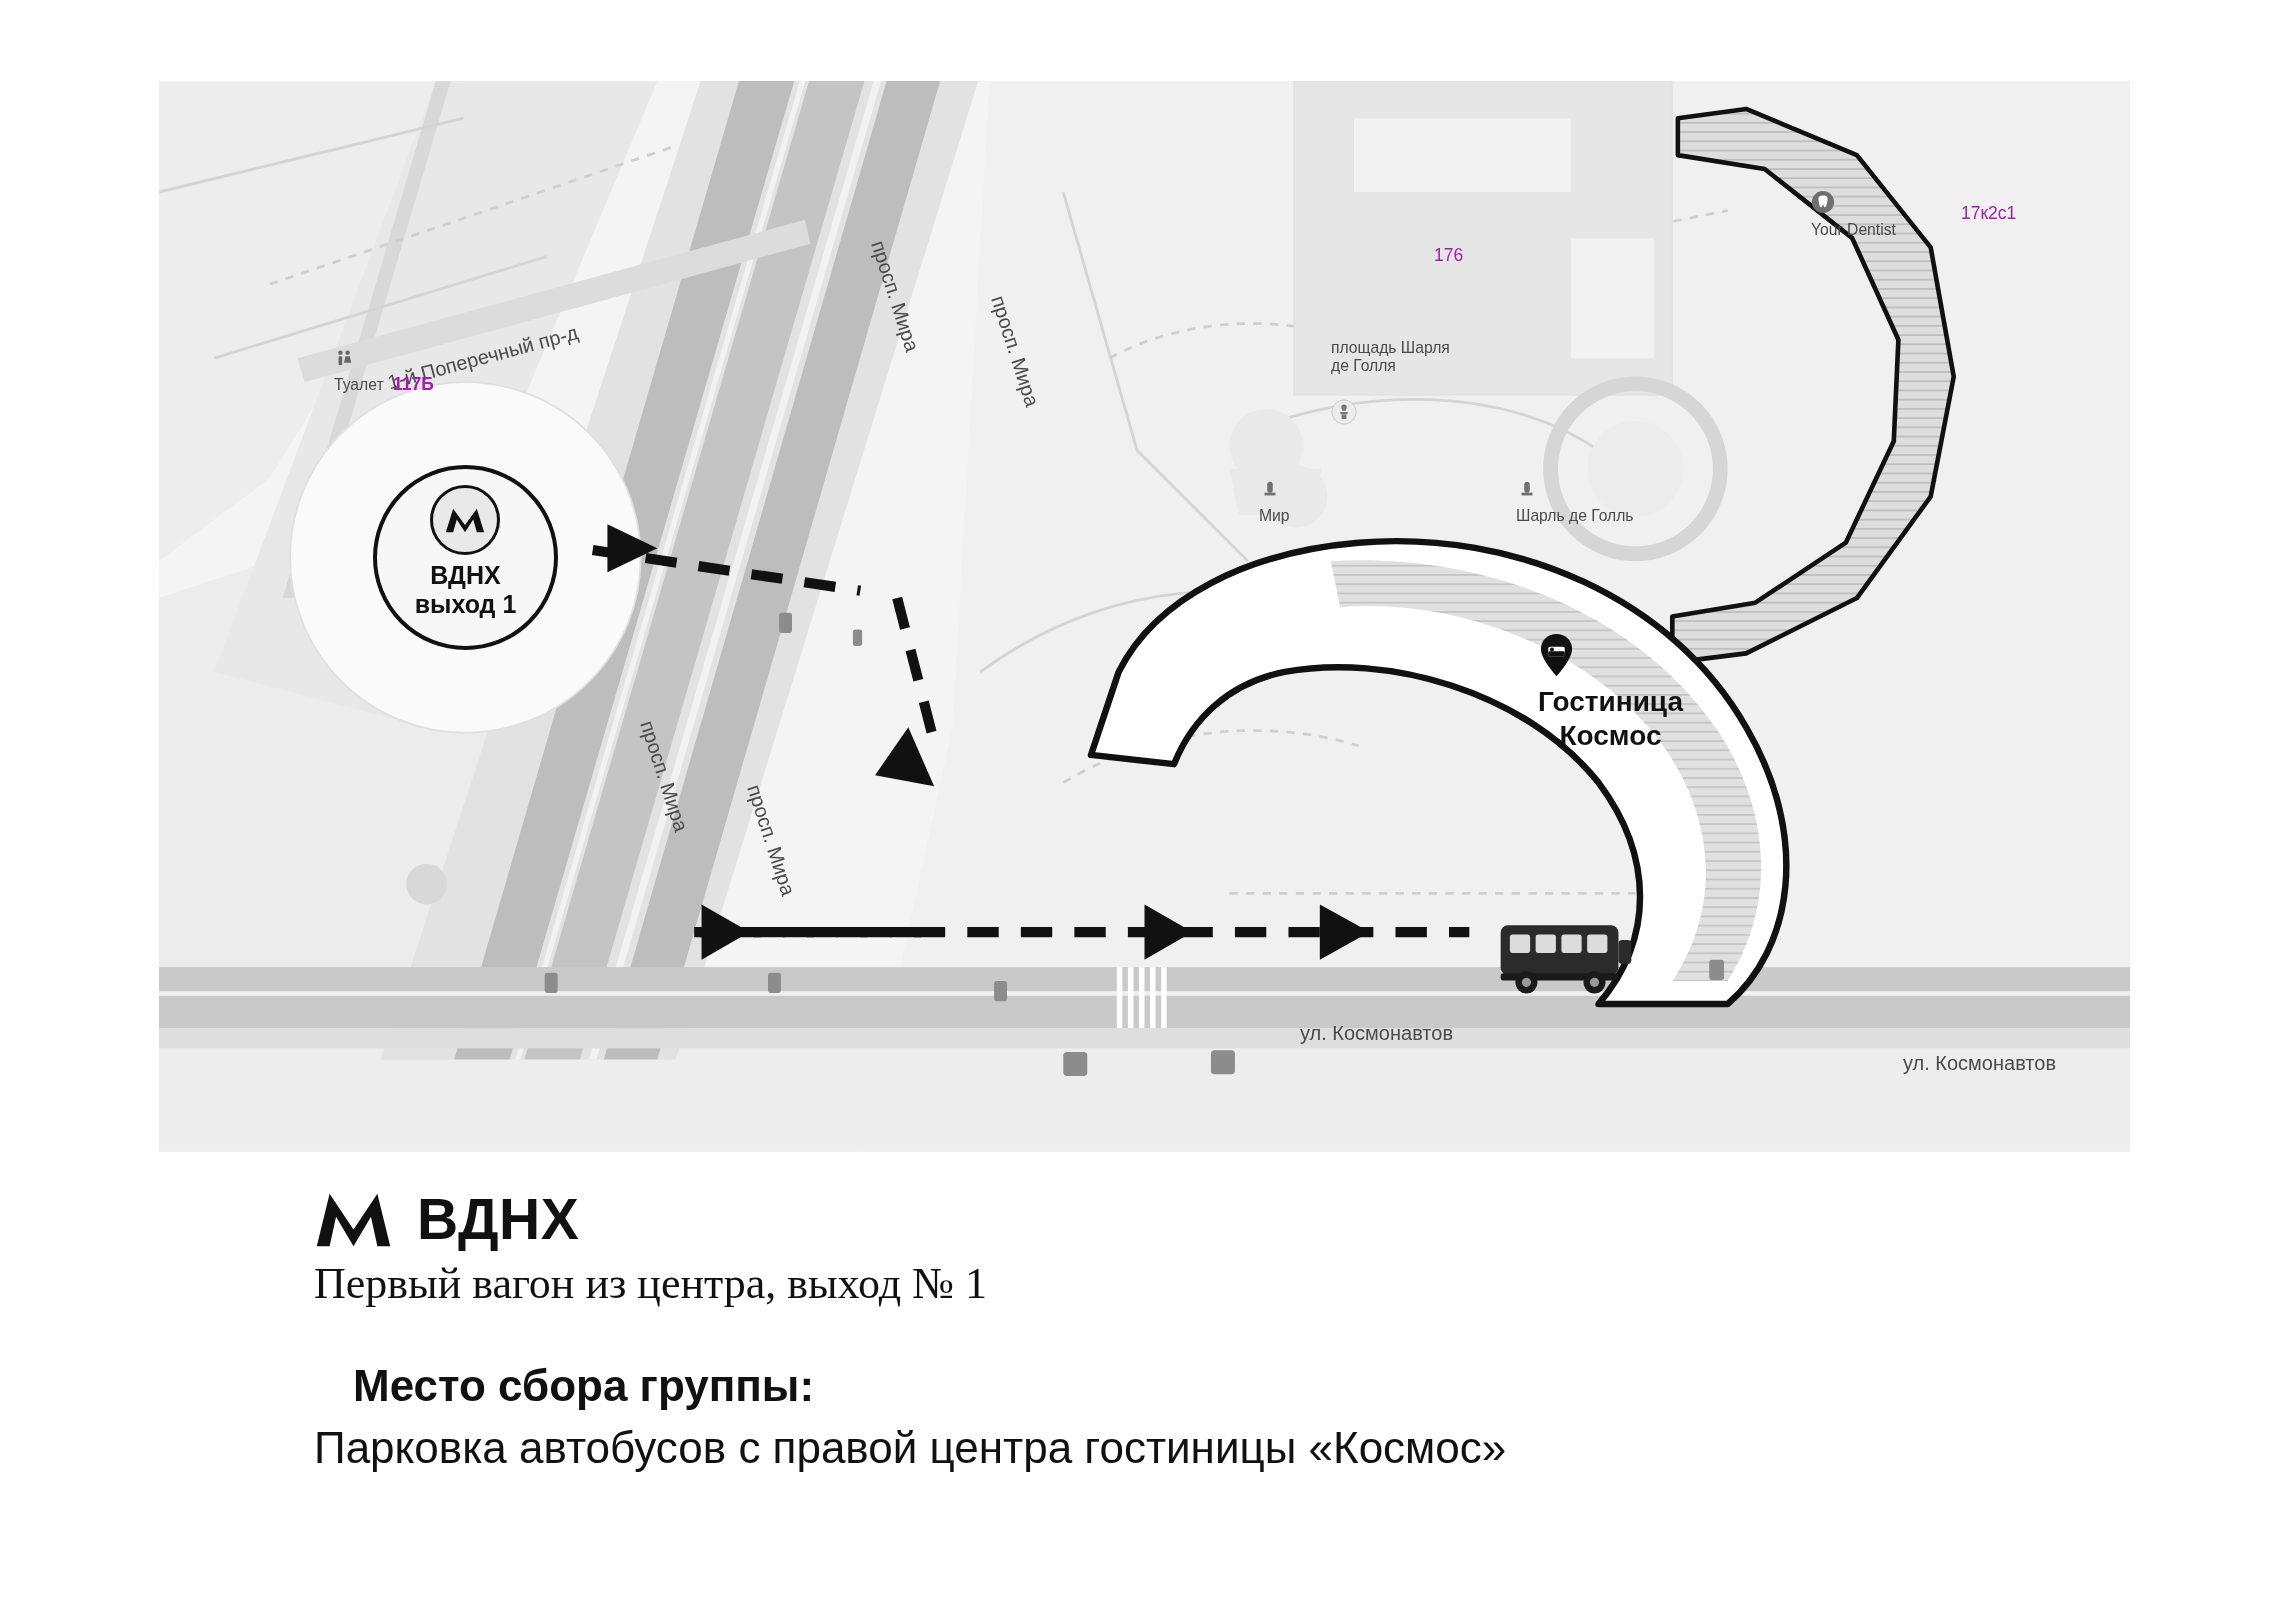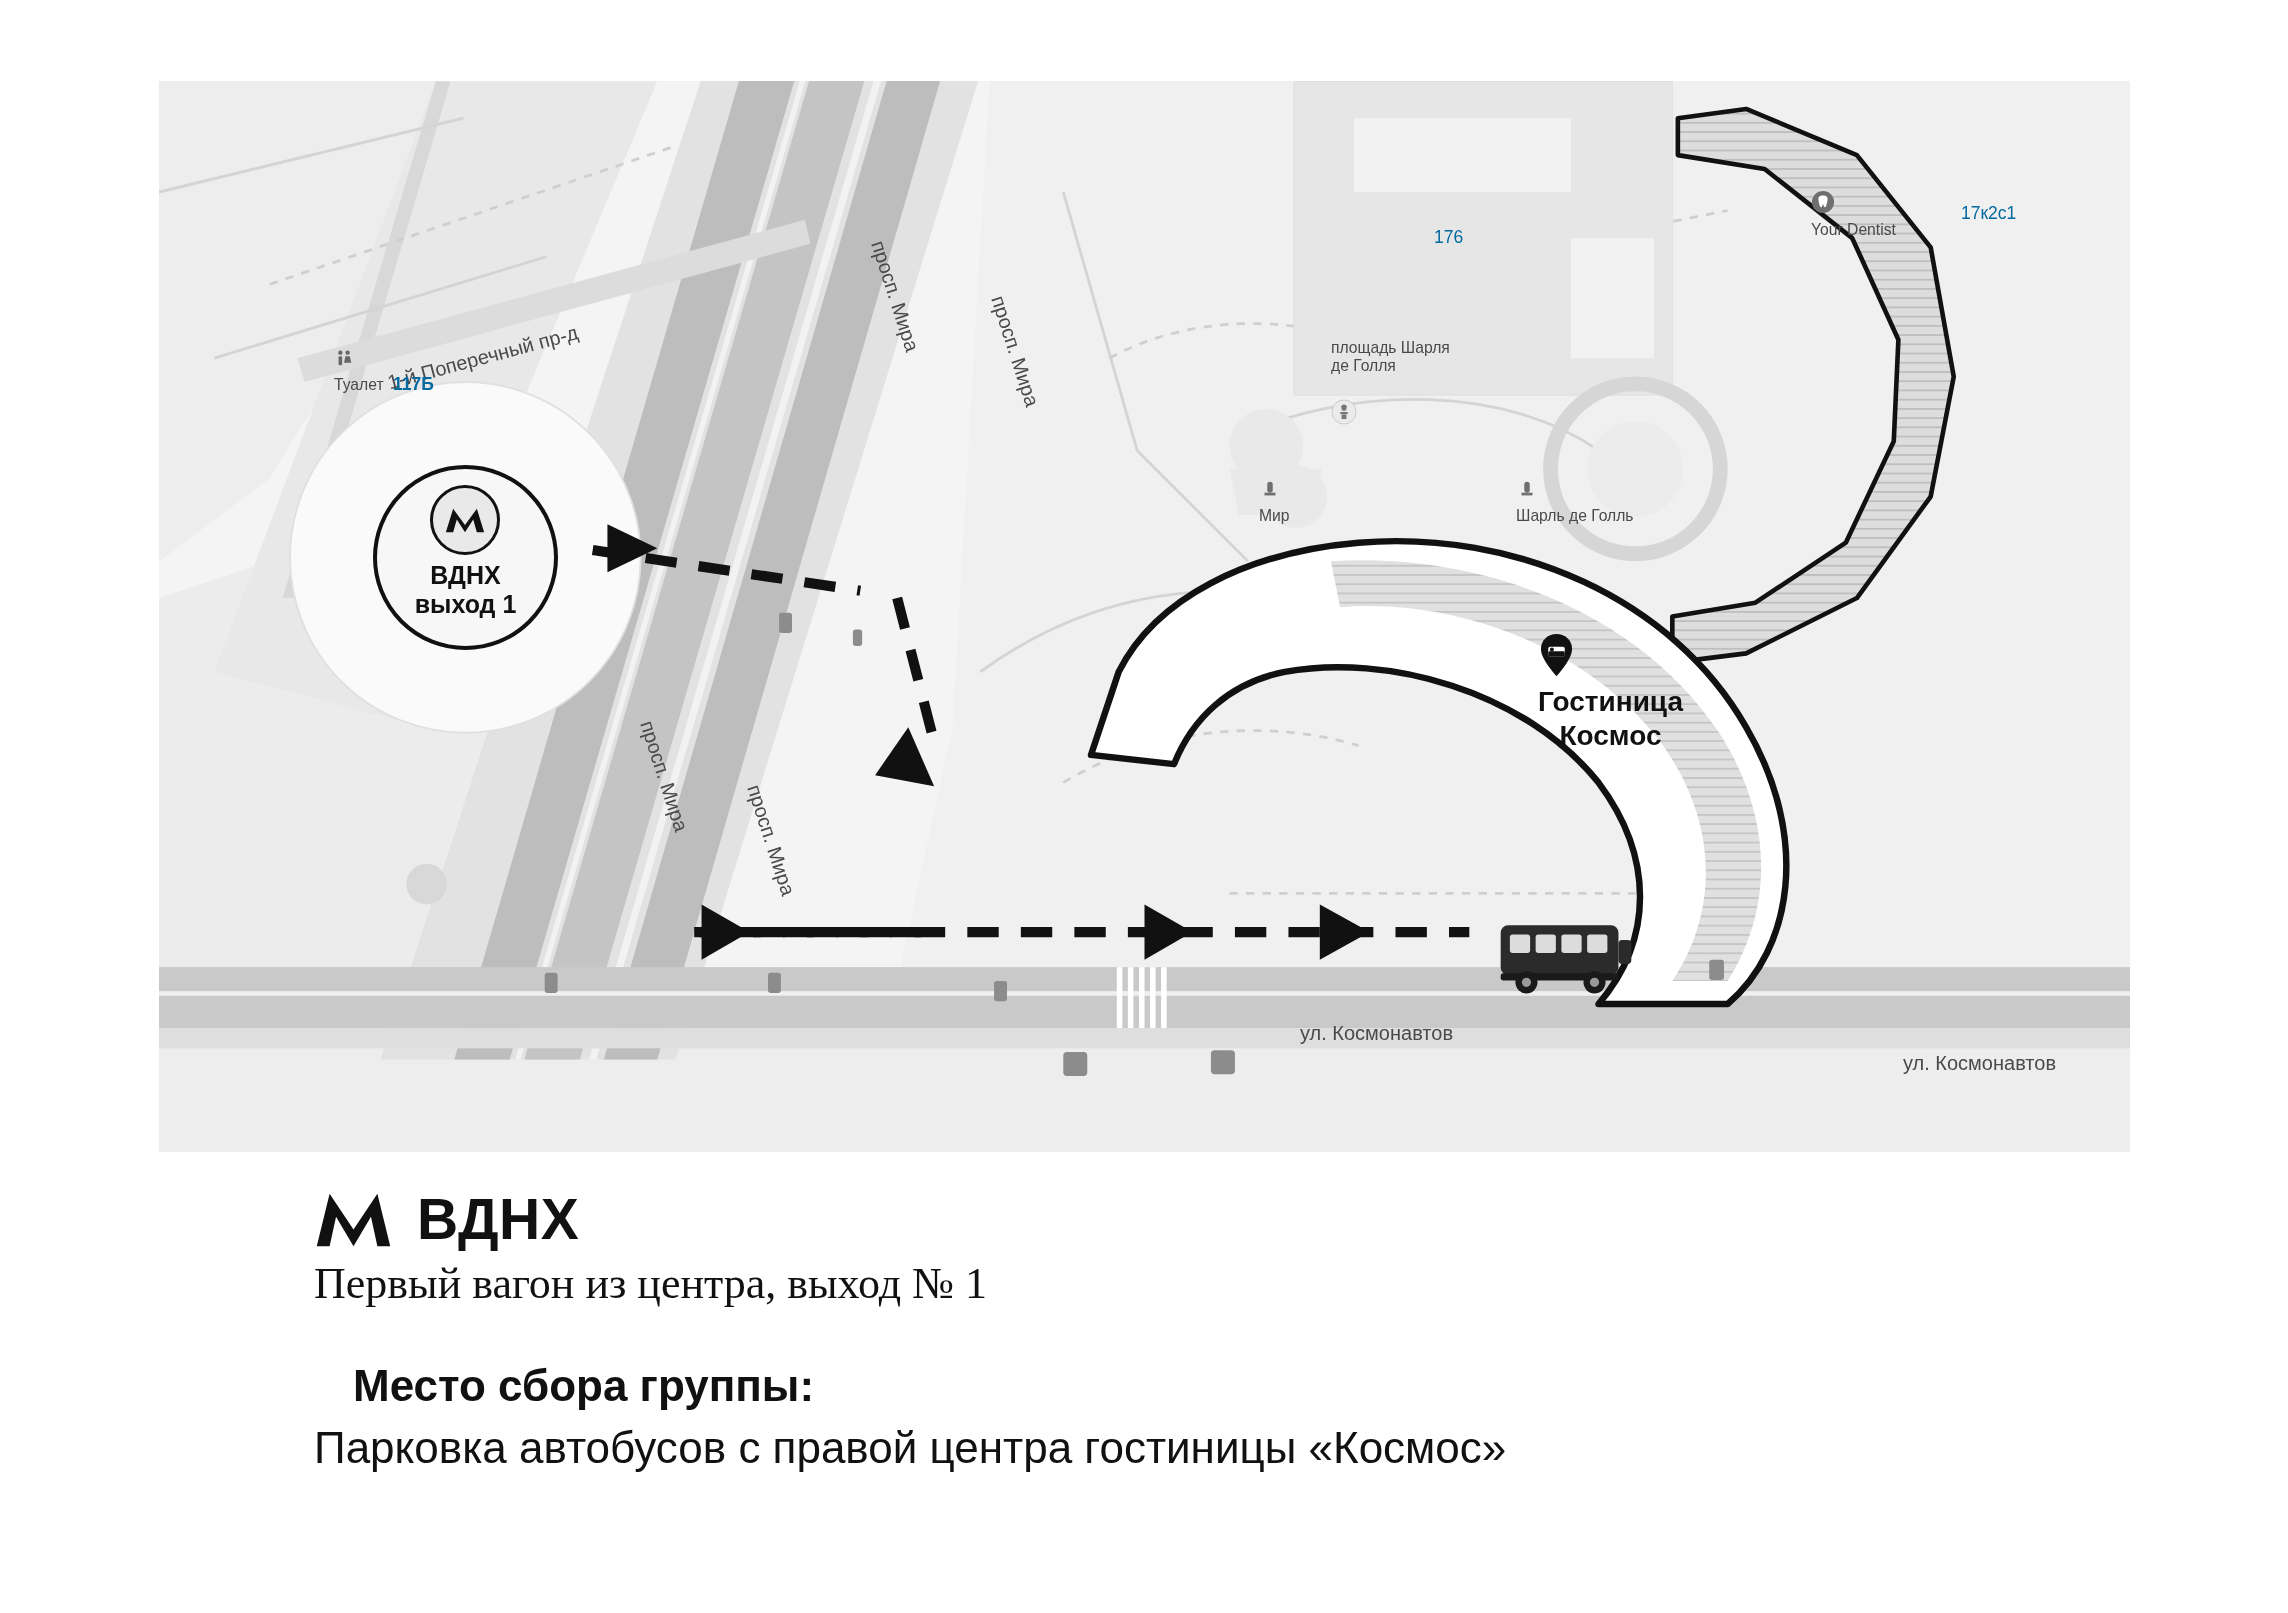--- a/index.html
+++ b/index.html
@@ -75,21 +75,21 @@
     margin-top: 9.2px;
     color: #111;
     line-height: 1.25;
     font-family: "Liberation Sans", sans-serif;
   }
 
   
   .map-label {
     position: absolute;
     font-family: "Liberation Sans", sans-serif;
-    color: #0369a1;
+    color: #a21caf;
     white-space: nowrap;
     pointer-events: none;
   }
   .lbl-small { font-size: 17.5px; }
   .lbl-street{ font-size: 20px; color: #4a4a4a; }
 
   .poi {
     position: absolute;
     text-align: left;
     font-size: 15.7px;
@@ -339,21 +339,21 @@
 
   <div class="map-label lbl-street rot" style="left:498px; top:637px; transform:rotate(72deg);">просп. Мира</div>
 
   <div class="map-label lbl-street rot" style="left:605px; top:701px; transform:rotate(72deg);">просп. Мира</div>
 
   <div class="map-label lbl-street" style="left:1141px; top:941px; font-weight:normal;">ул. Космонавтов</div>
 
   <div class="map-label lbl-street" style="left:1744px; top:971px;">ул. Космонавтов</div>
 
   <div class="map-label lbl-small" style="left:234px; top:293px;font-weight:bold;">117Б</div>
-  <div class="map-label lbl-small" style="left:1275px; top:146px;">176</div>
+  <div class="map-label lbl-small" style="left:1275px; top:164px;">176</div>
   <div class="map-label lbl-small" style="left:1802px; top:122px;">17к2с1</div>
 
   <div class="poi" style="left:175px; top:268px; width:111px;">
     <span class="pin">
       <svg width="20" height="20" viewBox="0 0 22 22">
           <circle cx="7" cy="4" r="2.4" fill="#666"></circle>
           <rect x="5" y="8" width="4" height="10" rx="1.4" fill="#666"></rect>
           <circle cx="15" cy="4" r="2.4" fill="#666"></circle>
           <path d="M12.6 8 h4.8 l1.6 7 h-8 z" fill="#666"></path>
         </svg>

